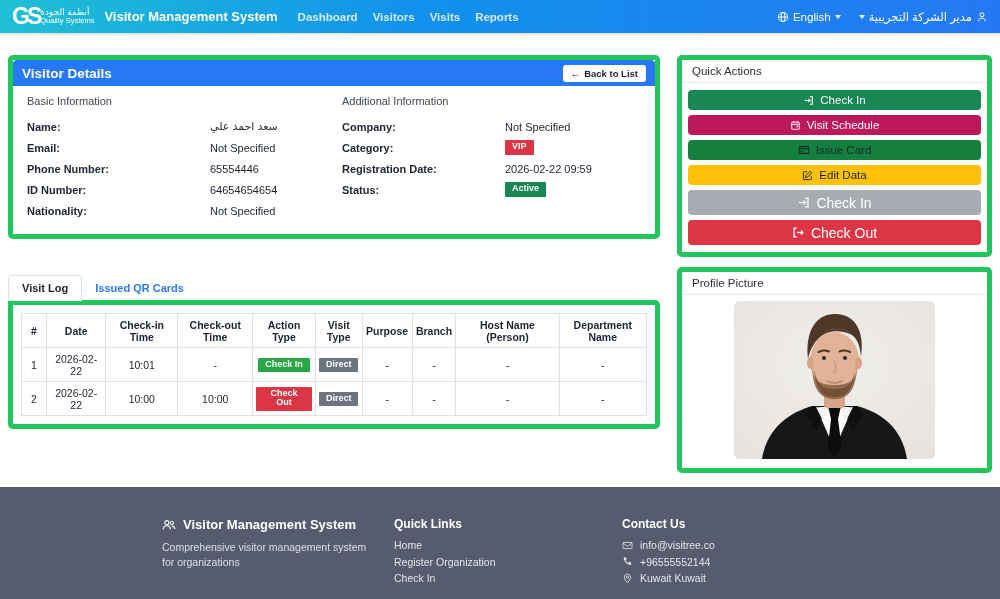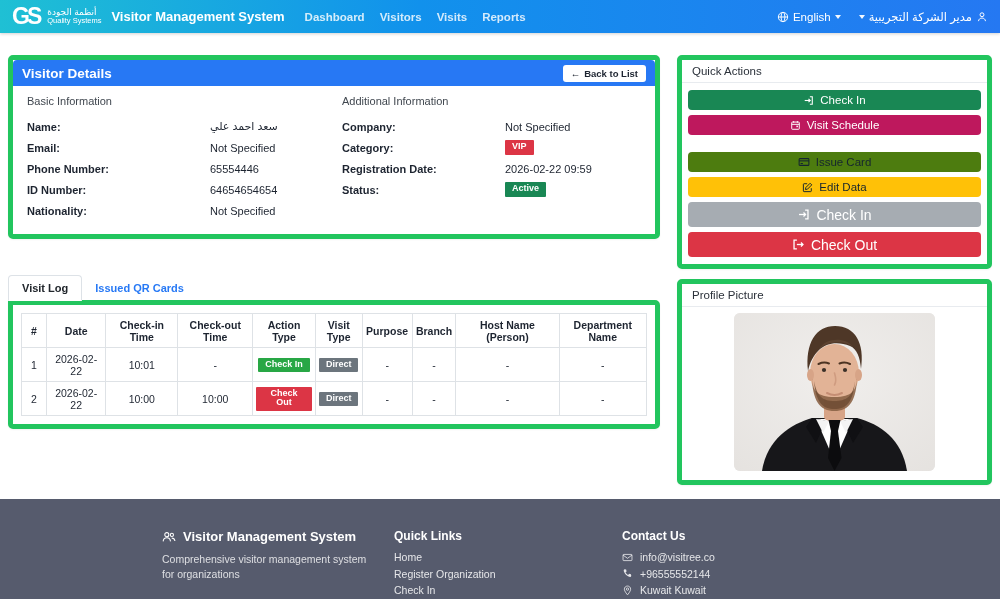--- a/index.html
+++ b/index.html
@@ -8,21 +8,21 @@
     font-family:"Liberation Sans","DejaVu Sans",sans-serif;
     background:#ffffff; color:#1d2430;
     display:flex; flex-direction:column; overflow:hidden;
   }
   
   .navbar {
     height:33px; flex-shrink:0; display:flex; align-items:center; padding:0 12px;
     background:linear-gradient(90deg,#1fc0d4 0%,#1191ec 42%,#2578f2 100%);
     box-shadow:0 1px 3px rgba(0,0,0,.18);
   }
-  .logo { display:flex; align-items:center; gap:8px; margin-right:10px; cursor:pointer; }
+  .logo { display:flex; align-items:center; gap:1px; margin-right:10px; cursor:pointer; }
   .logo-gs { font-size:23px; font-weight:bold; color:#fff; letter-spacing:-3px; line-height:1; }
   .logo-stack { display:flex; flex-direction:column; color:#fff; line-height:1.15; }
   .logo-ar { font-size:9px; }
   .logo-en { font-size:7.5px; }
   .nav-title { color:#fff; font-weight:bold; font-size:13px; margin-right:20px; white-space:nowrap; }
   .nav-link { color:rgba(255,255,255,.82); font-size:11.5px; font-weight:bold; margin-right:15px; cursor:pointer; white-space:nowrap; }
   .nav-right { margin-left:auto; display:flex; align-items:center; gap:18px; color:#fff; font-size:11.5px; }
   .menu-item { display:flex; align-items:center; gap:4px; cursor:pointer; white-space:nowrap; }
   .caret { width:0; height:0; border-left:3.5px solid transparent; border-right:3.5px solid transparent; border-top:4px solid rgba(255,255,255,.95); }
   .nav-icon { display:inline-flex; }
@@ -251,21 +251,21 @@
             <svg width="11" height="11" viewBox="0 0 16 16" fill="none" stroke="currentColor" stroke-width="1.4">
               <rect x="2.5" y="3" width="11" height="10.5" rx="1"></rect>
                 <line x1="2.5" y1="6.3" x2="13.5" y2="6.3"></line>
               <line x1="5.3" y1="1.5" x2="5.3" y2="4"></line>
                 <line x1="10.7" y1="1.5" x2="10.7" y2="4"></line>
               <rect x="9.3" y="8.2" width="2.2" height="2.2" fill="currentColor" stroke="none"></rect>
             </svg>
             </span>
           <span>Visit Schedule</span>
         </button>
-        <button class="qa-btn small" style="background-color: #4d7c0f; color: rgb(21, 37, 47); margin-top: 12px;">
+        <button class="qa-btn small" style="background-color: #15803d; color: rgb(21, 37, 47);">
           <span>
             <svg width="12" height="12" viewBox="0 0 16 16" fill="none" stroke="currentColor" stroke-width="1.4">
               <rect x="1.5" y="3.5" width="13" height="9" rx="1"></rect>
                 <line x1="1.5" y1="6.5" x2="14.5" y2="6.5"></line>
               <line x1="3.5" y1="10" x2="6.5" y2="10"></line>
             </svg>
             </span>
           <span>Issue Card</span>
         </button>
         <button class="qa-btn small" style="background-color: rgb(255, 193, 7); color: rgb(21, 37, 47);">

